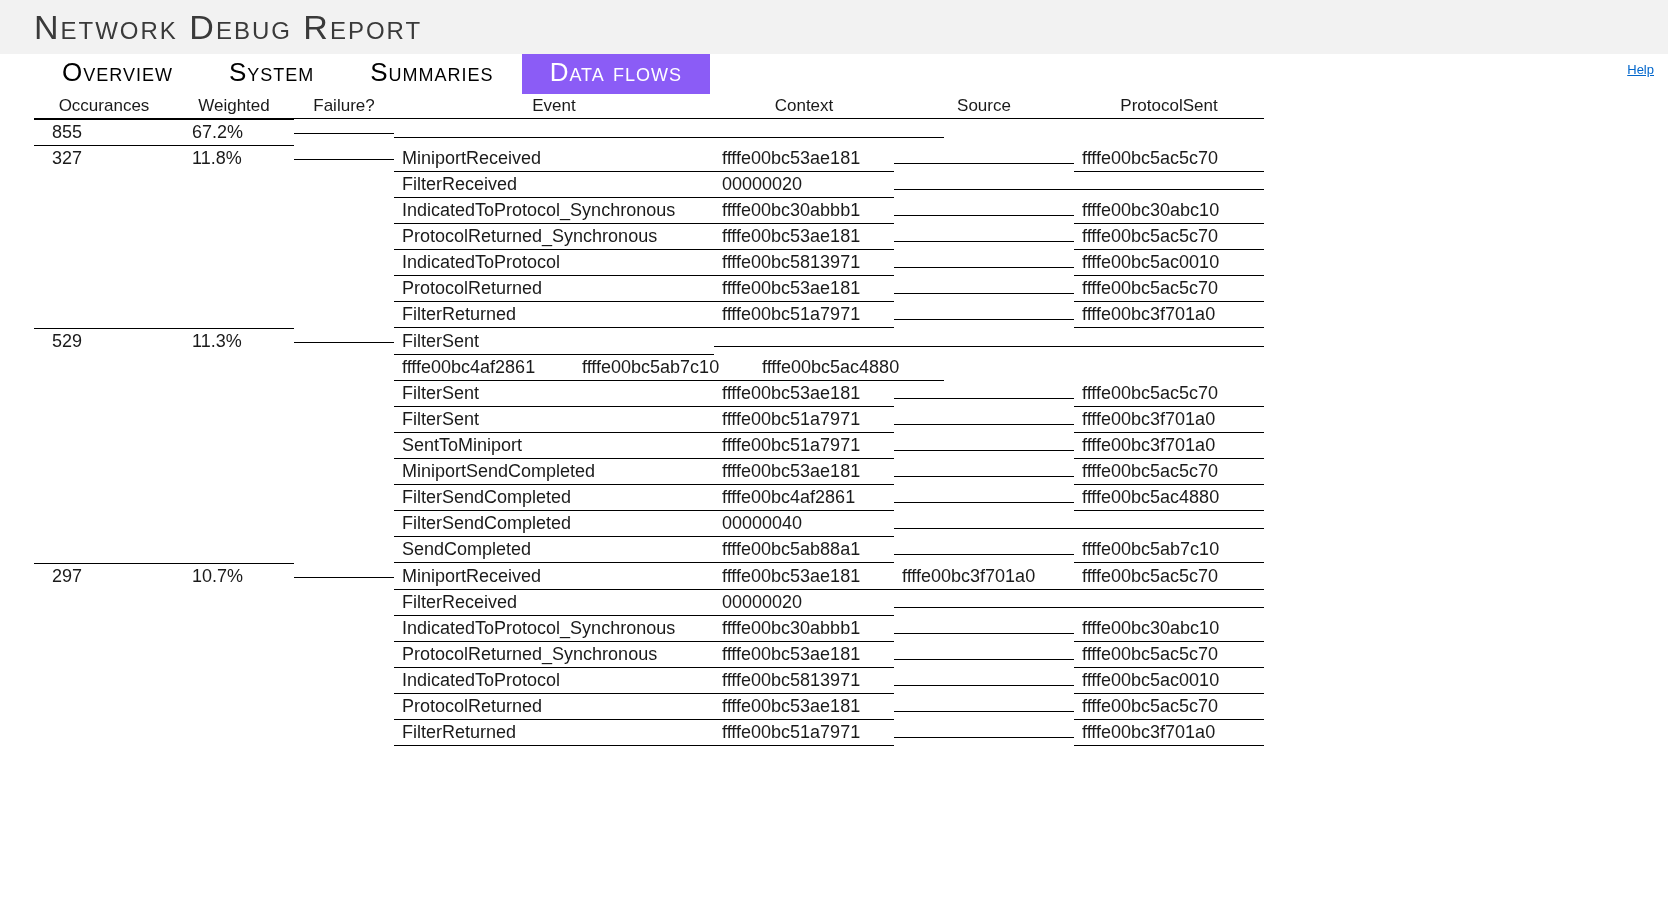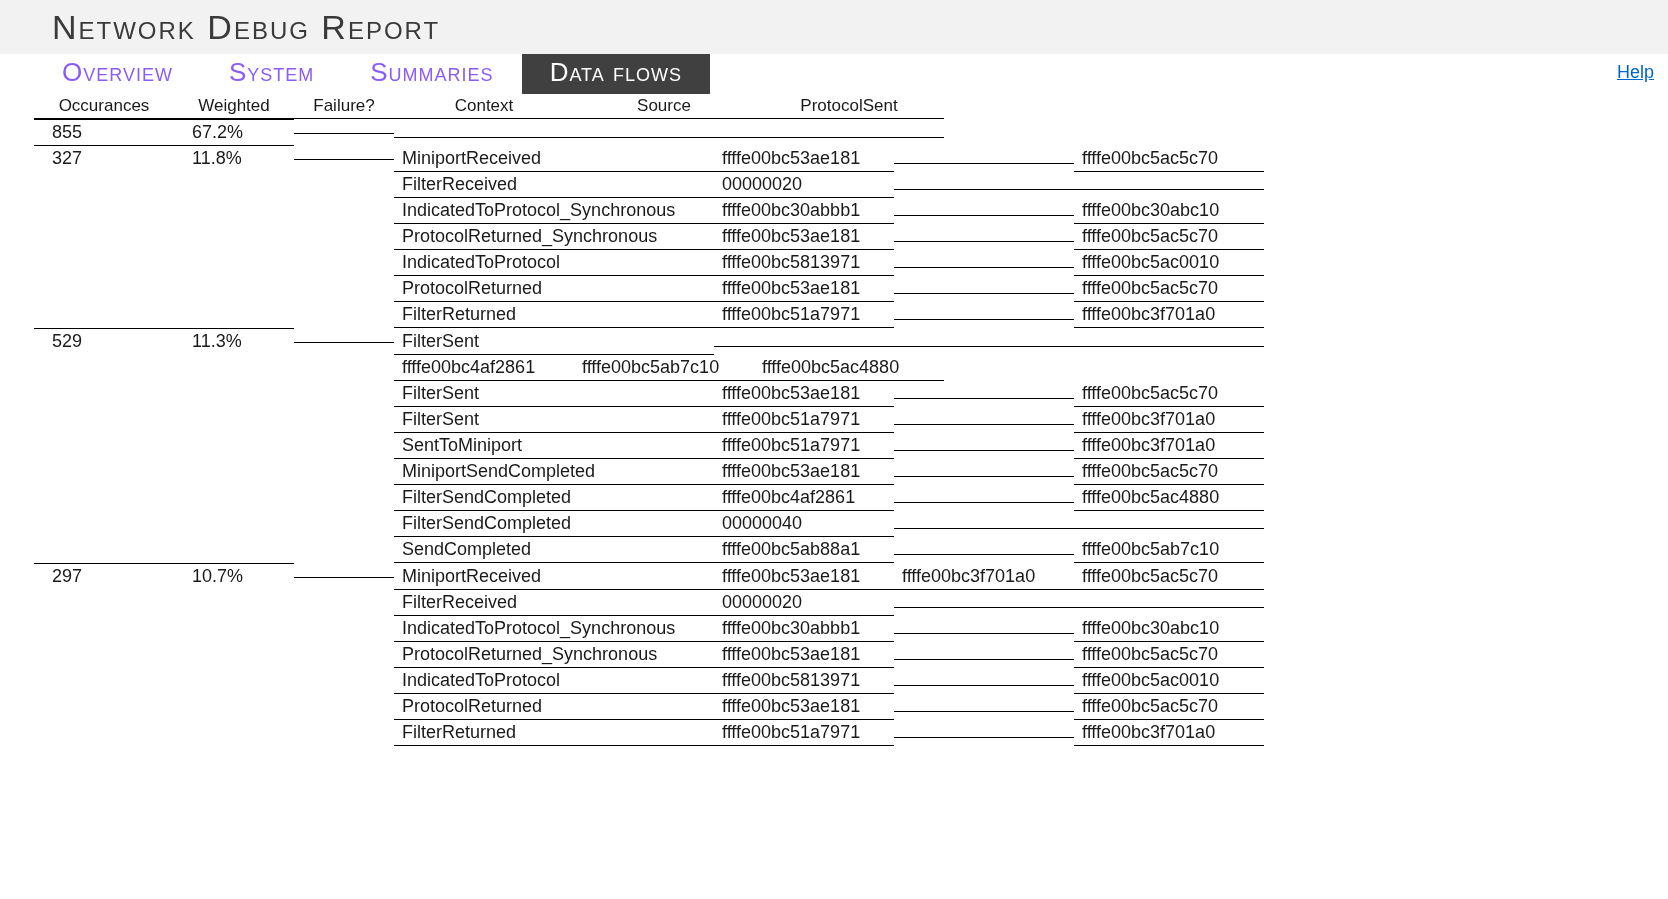--- a/index.html
+++ b/index.html
@@ -1,23 +1,23 @@
 <!DOCTYPE html>
 <html><head>
 <meta charset="utf-8">
 <style>
   html,body{margin:0;padding:0;font-family:"Segoe UI Light","Segoe UI",Arial,sans-serif;font-size:16px;color:#1a1a1a;background:#fff;}
-  .titlebar{background:#f2f2f2;padding:0 52px;}
+  .titlebar{background:#f2f2f2;padding:0 34px;}
   .title{font-family:"Segoe UI Light","Segoe UI",Arial,sans-serif;font-variant:small-caps;font-size:34px;letter-spacing:2px;color:#3a3a3a;margin:0;line-height:54px;font-weight:300;}
   .toprow{display:flex;align-items:stretch;}
   .tabs{display:flex;align-items:stretch;margin-left:34px;}
-  .tab{font-variant:small-caps;letter-spacing:1px;font-size:26px;color:#8b5cf6;padding:3px 28px 6px 28px;font-weight:300;cursor:pointer;}
-  .tab.active{background:#404040;color:#fff;}
+  .tab{font-variant:small-caps;letter-spacing:1px;font-size:26px;color:#000000;padding:3px 28px 6px 28px;font-weight:300;cursor:pointer;}
+  .tab.active{background:#8b5cf6;color:#fff;}
   .spacer{flex:1;}
-  .help{color:#0066cc;text-decoration:underline;font-size:18px;align-self:flex-start;margin:8px 14px 0 0;cursor:pointer;}
+  .help{color:#0066cc;text-decoration:underline;font-size:13px;align-self:flex-start;margin:8px 14px 0 0;cursor:pointer;}
   .grid{margin-left:34px;margin-right:10px;width:1250px;font-size:18px;}
   .row{display:flex;align-items:baseline;}
   .cell{padding:2px 8px 2px 8px;box-sizing:border-box;overflow:hidden;white-space:nowrap;}
   .c-occ{width:140px;}
   .c-wgt{width:120px;}
   .c-fail{width:100px;}
   .c-event{width:320px;}
   .c-ctx{width:180px;}
   .c-src{width:180px;}
   .c-dst{width:190px;}
@@ -44,20 +44,21 @@
     </div>
   <div class="spacer"></div>
   <a class="help">Help</a>
 </div>
 
 <div class="grid" id="grid">
     <div class="row hdr">
       <div class="cell c-occ">Occurances</div>
       <div class="cell c-wgt">Weighted</div>
       <div class="cell c-fail">Failure?</div>
+      <div class="cell c-event">Event</div>
       <div class="cell c-ctx">Context</div>
       <div class="cell c-src">Source</div>
       <div class="cell c-dst">ProtocolSent</div>
     </div>
     <div class="row data group-first">
       <div class="cell c-occ">855</div>
       <div class="cell c-wgt">67.2%</div>
       <div class="cell c-fail"></div>
       <div class="cell c-ctx"></div>
       <div class="cell c-src"></div>

